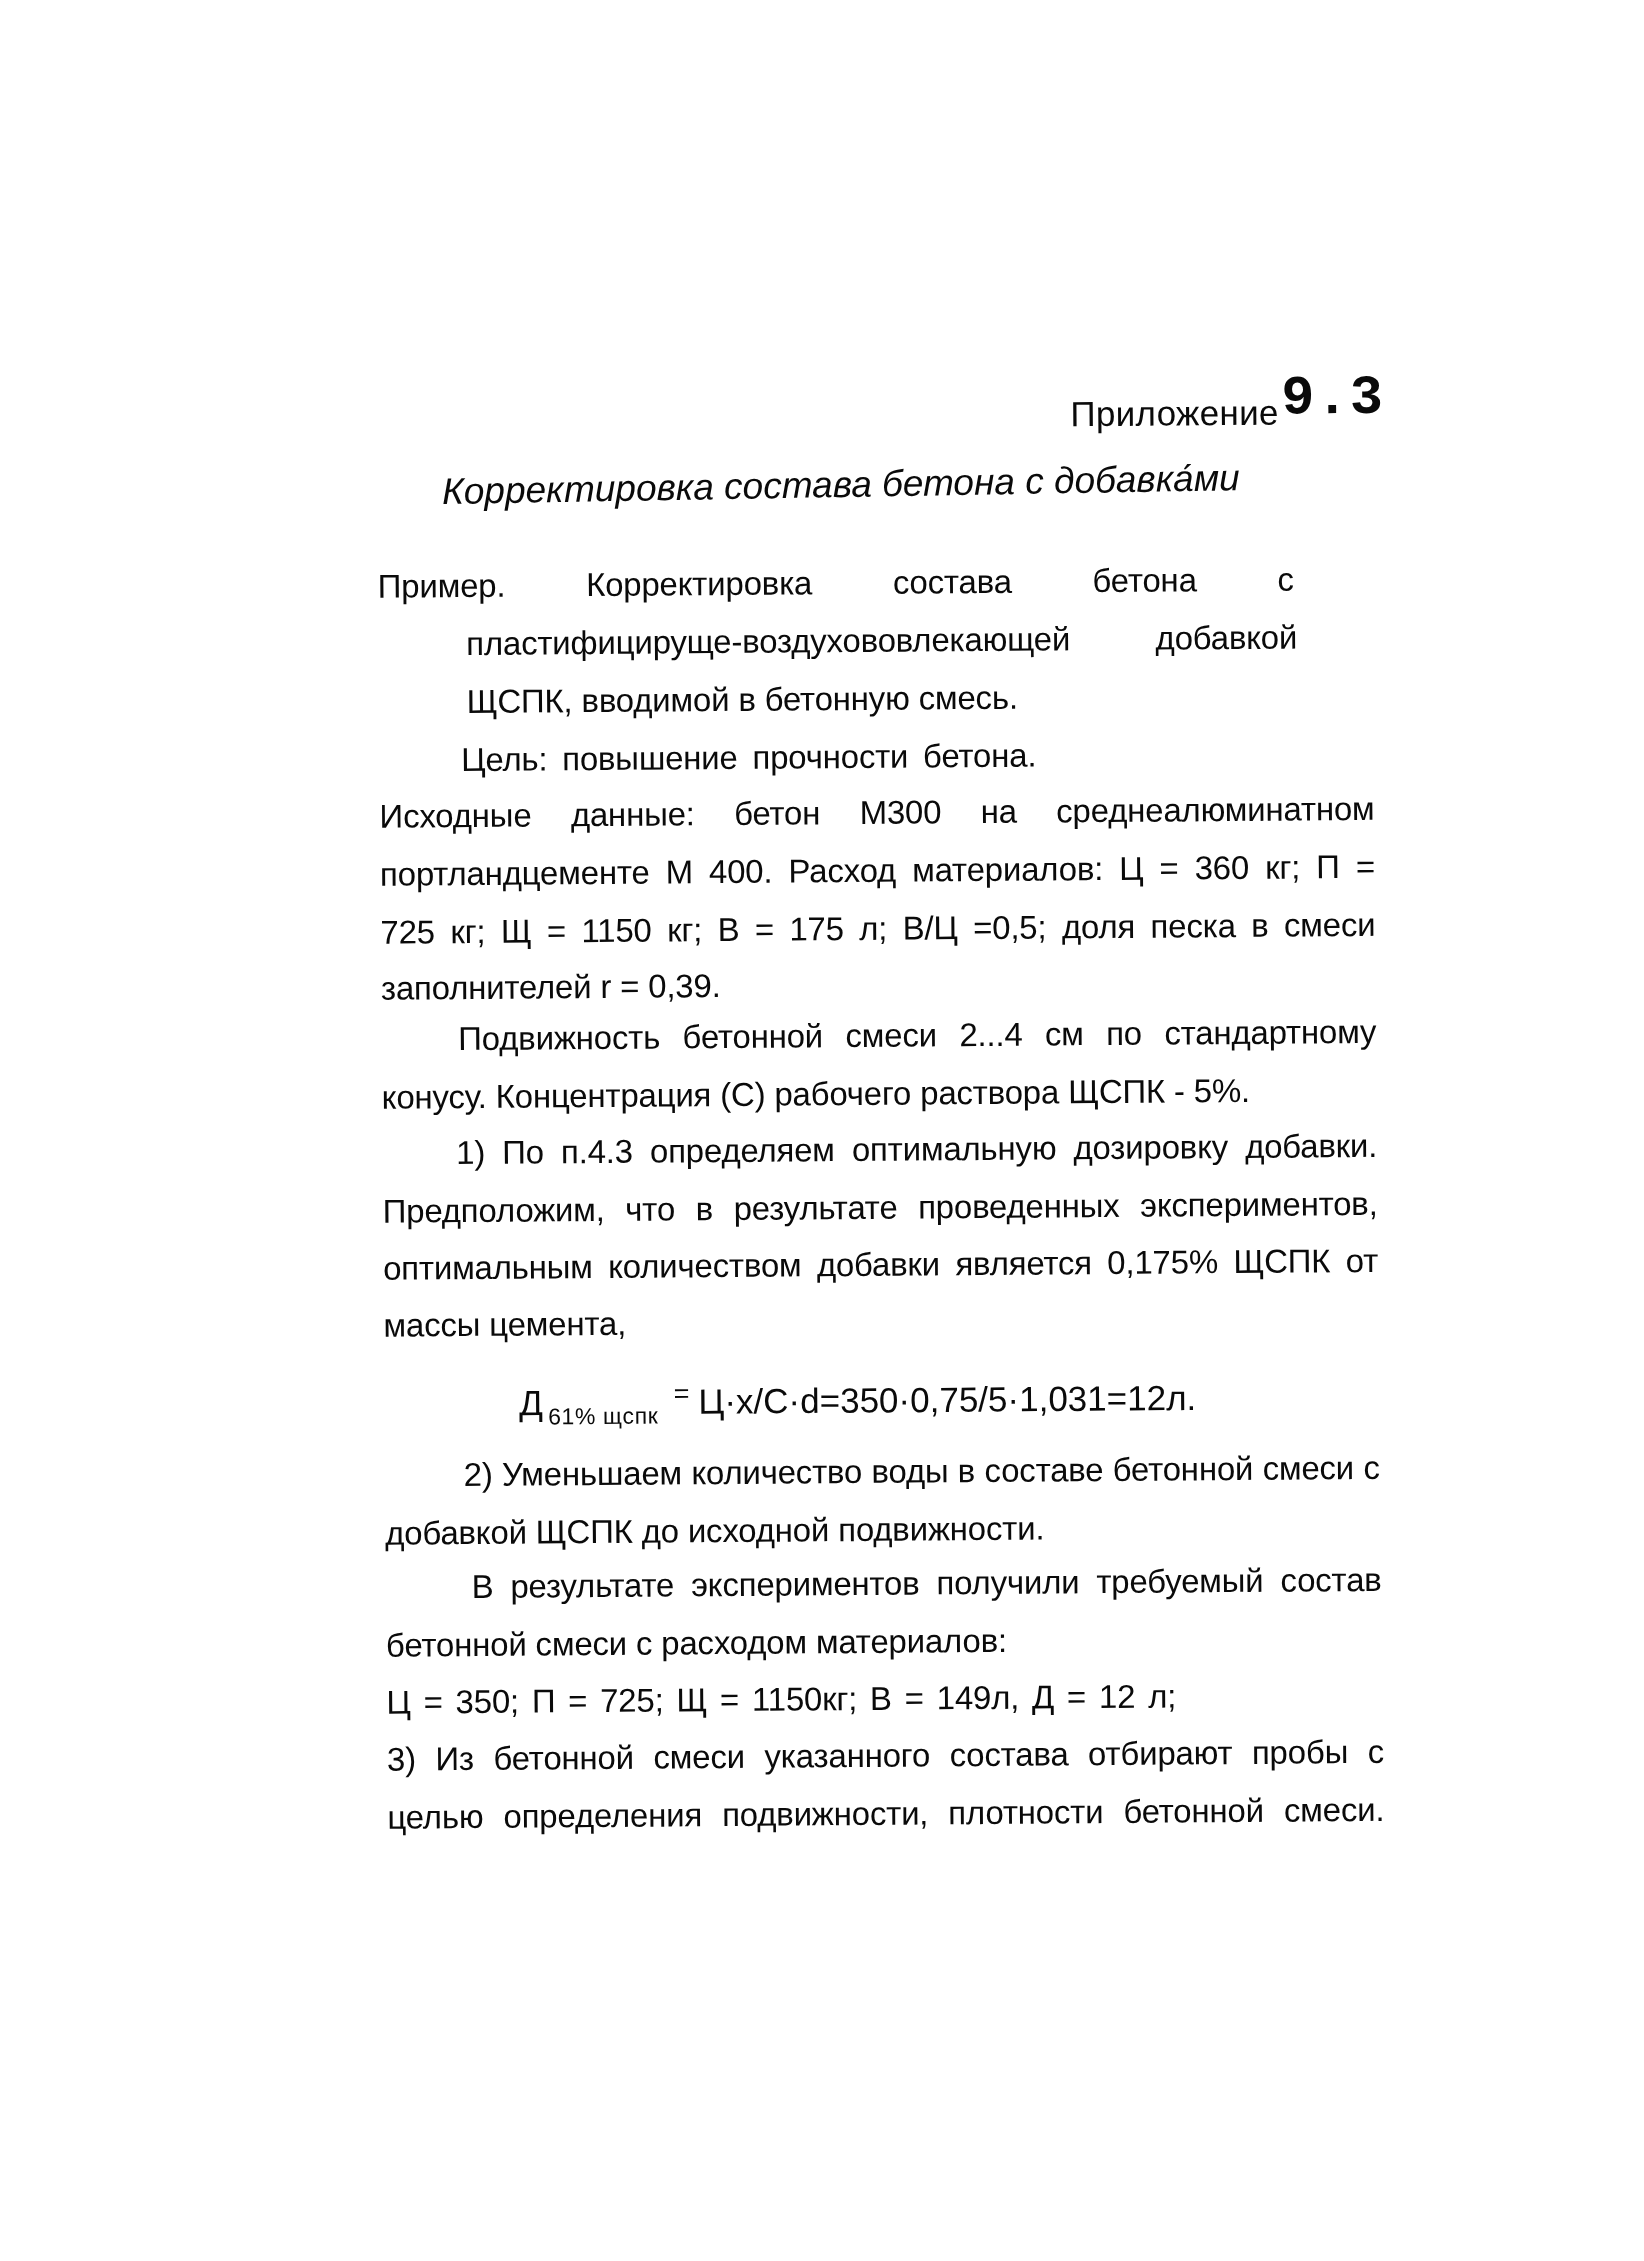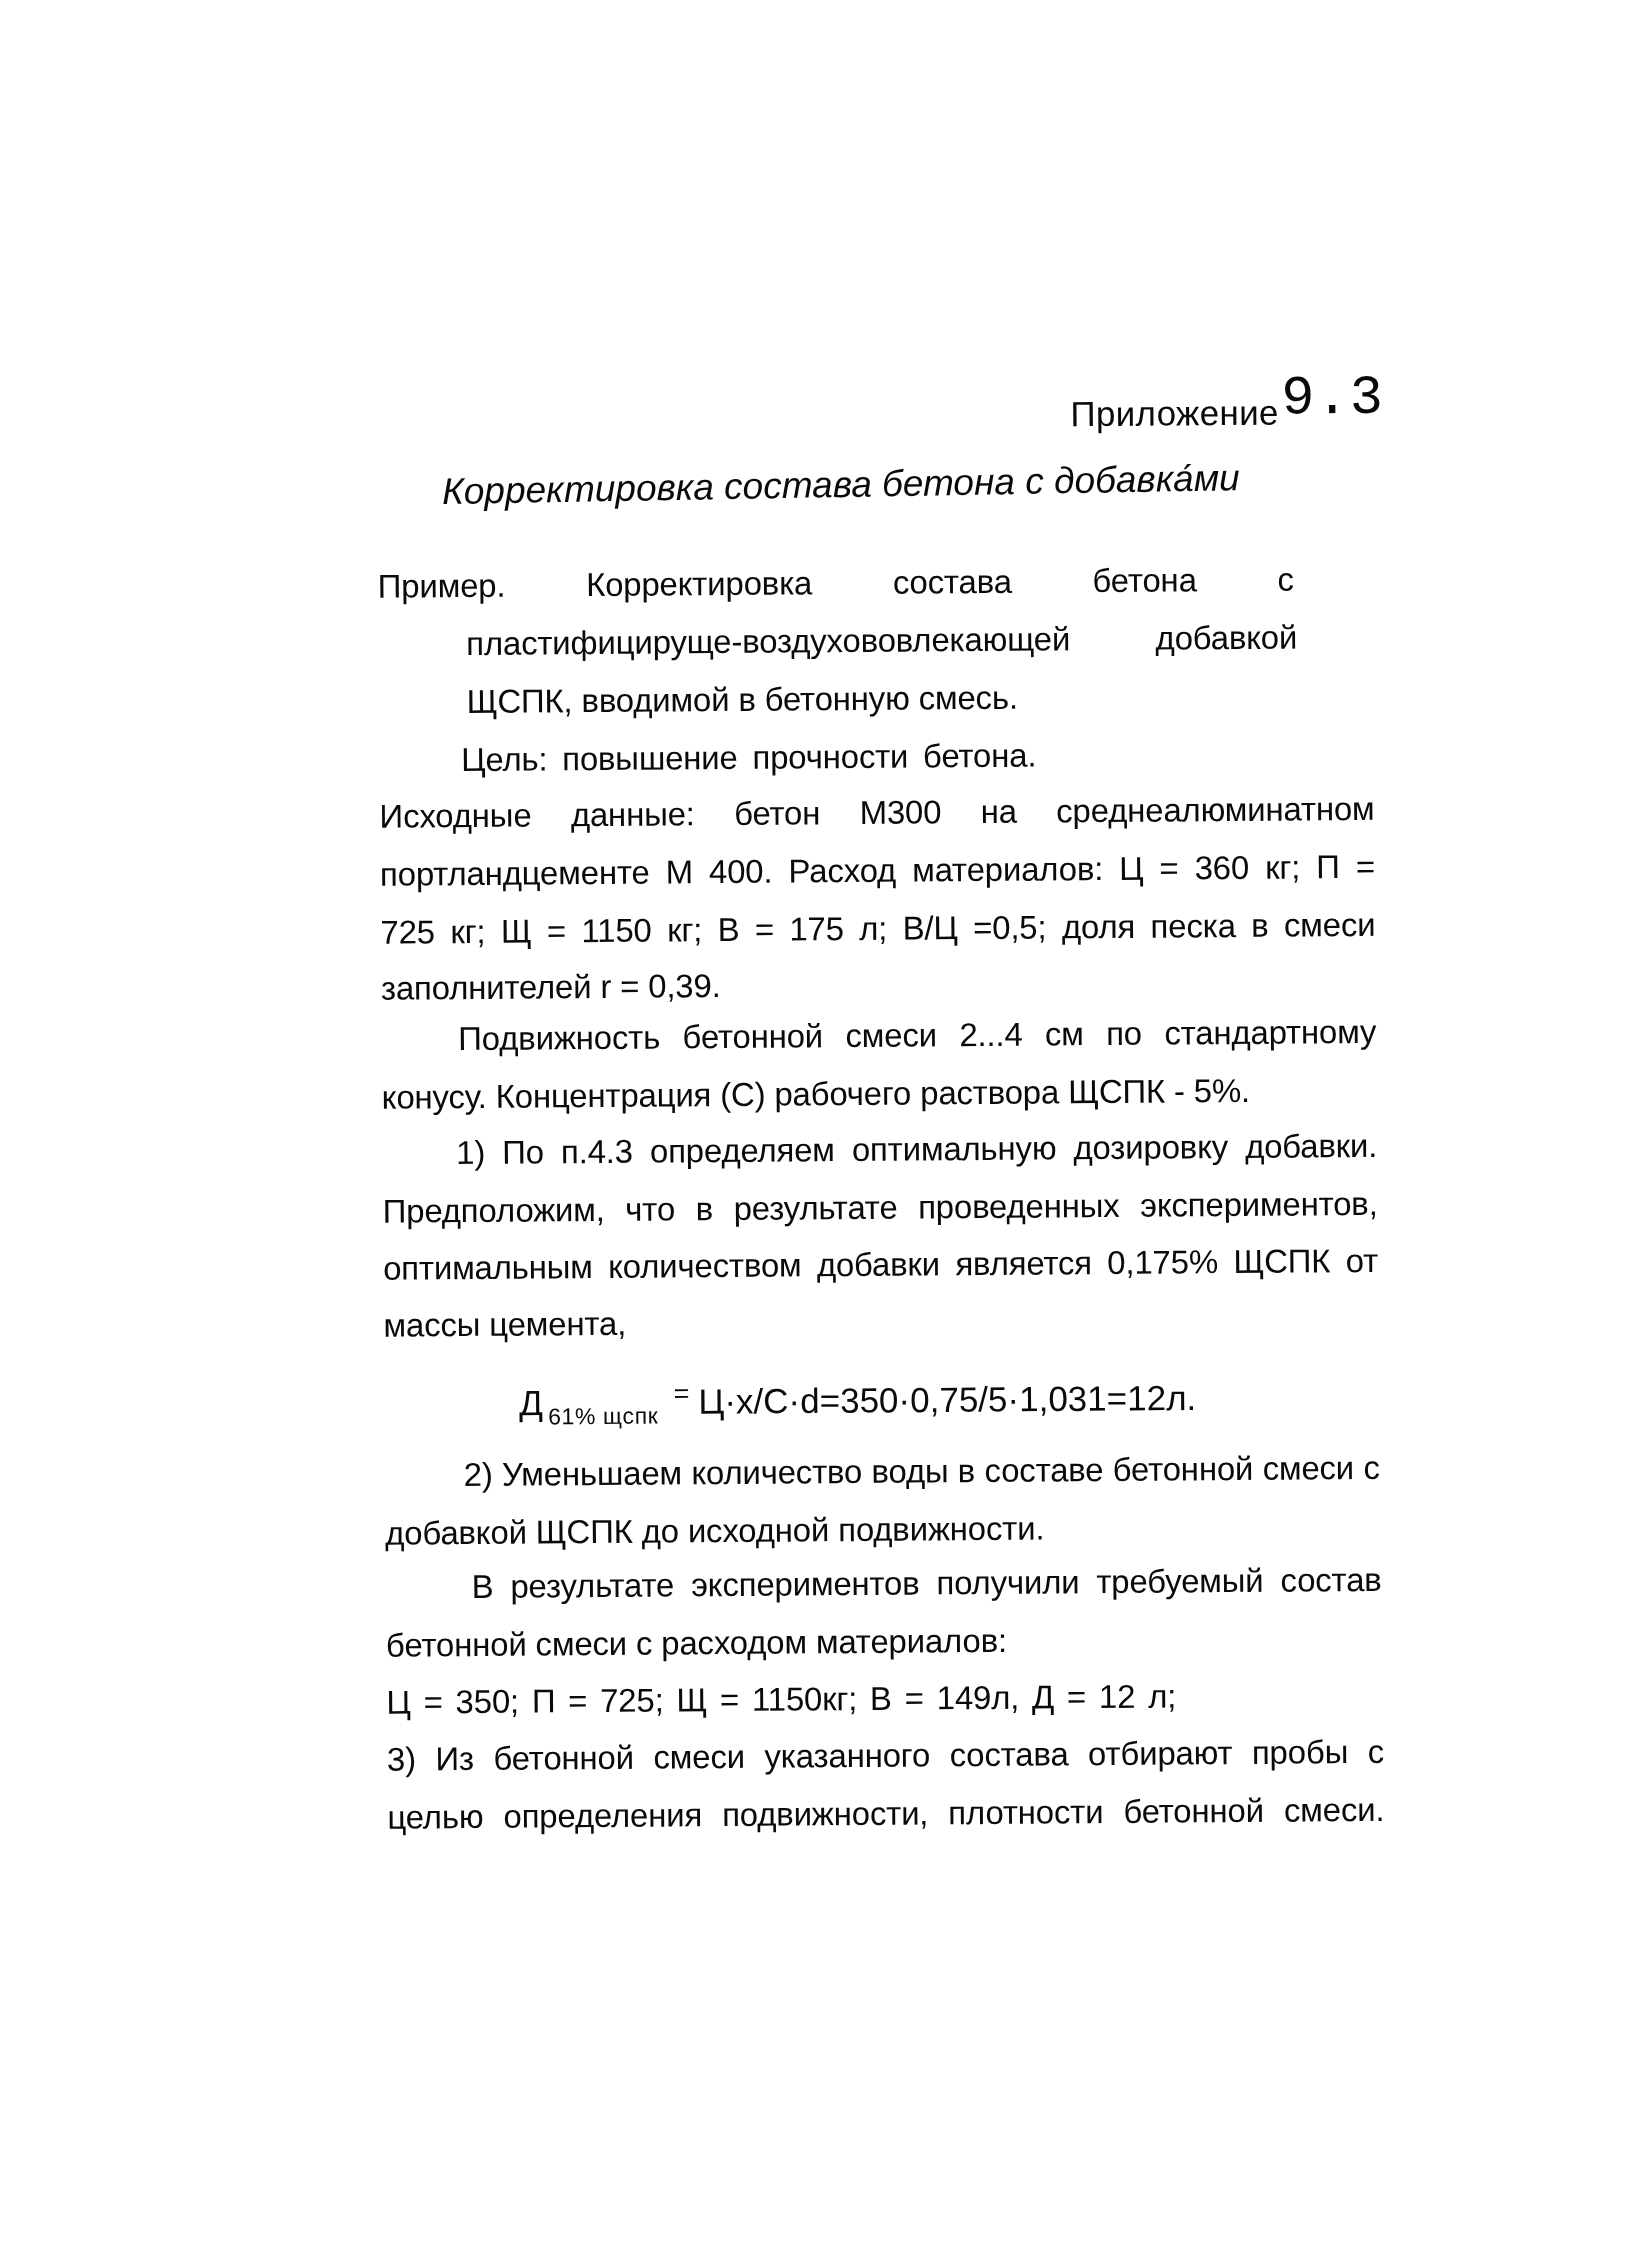--- a/index.html
+++ b/index.html
@@ -29,21 +29,21 @@
     left: 1045px;
     font-size: 35px;
     line-height: 1;
     letter-spacing: 0.3px;
   }
   .appendix-number {
     position: absolute;
     top: 375px;
     left: 1256px;
     font-family: "Liberation Mono", monospace;
-    font-weight: 400;
+    font-weight: 700;
     font-size: 55px;
     line-height: 1;
     letter-spacing: 1.3px;
   }
   .doc-title {
     position: absolute;
     top: 466px;
     left: 416px;
     font-size: 37px;
     font-style: italic;

